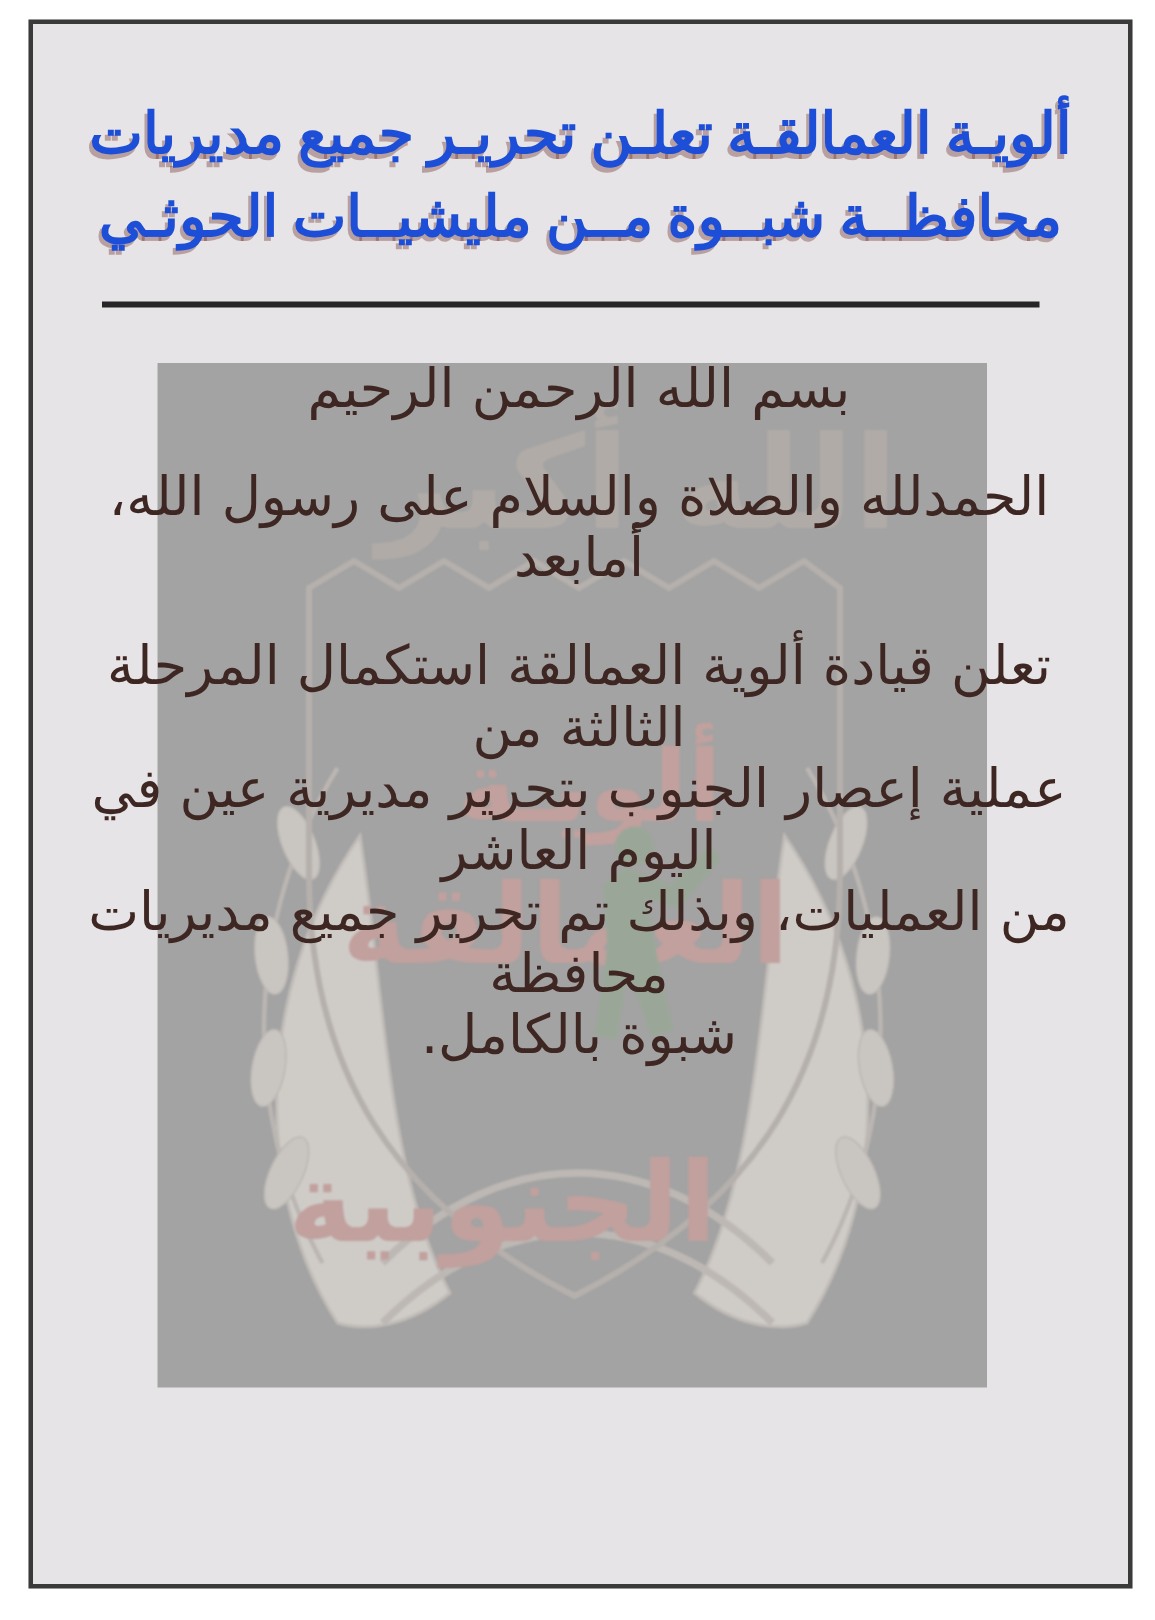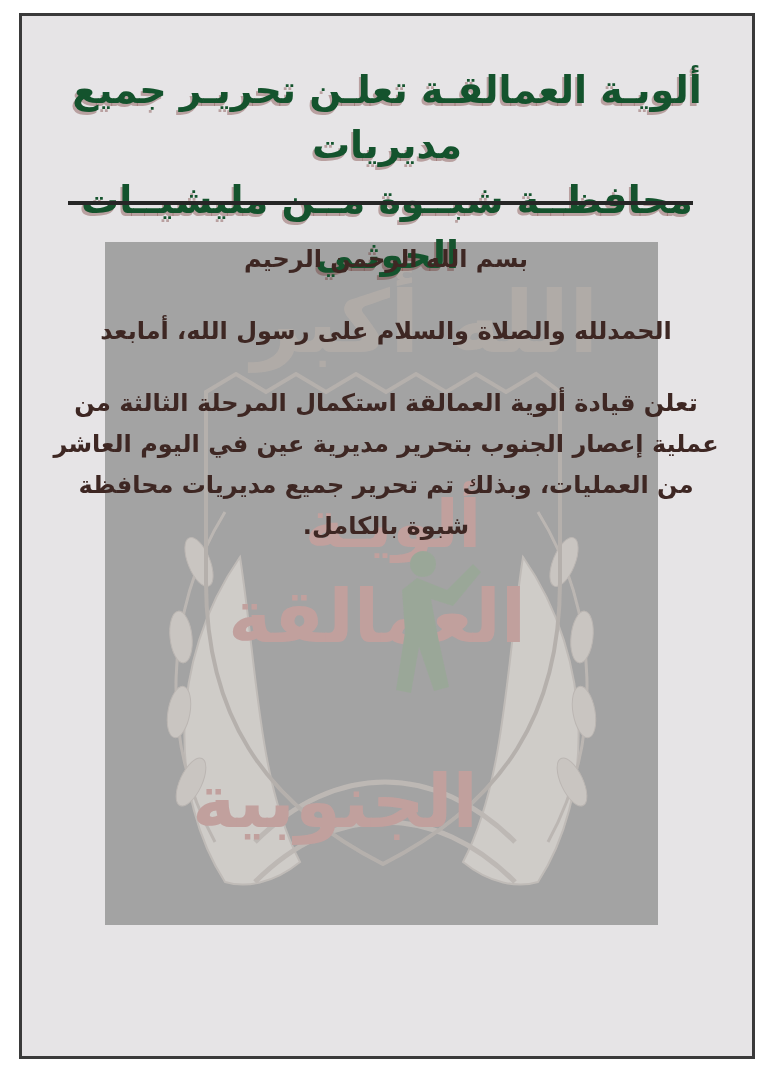--- a/index.html
+++ b/index.html
@@ -10,39 +10,40 @@
     font-family:"DejaVu Sans", sans-serif;
   }
   .frame {
     position:absolute; left:19px; top:13px; width:736px; height:1046px;
     border:3px solid #3a3a3a; background:#e6e4e6;
   }
   
   .headline {
     position:absolute; top:47px; left:0; right:0;
     text-align:center; direction:rtl;
-    color:#14532d; font-weight:bold; font-size:38px; line-height:55px;
+    color:#1d4ed8; font-weight:bold; font-size:38px; line-height:55px;
     text-shadow:-2px 3px 0 rgba(100,35,30,0.35);
     letter-spacing:0;
+    font-family:Liberation Serif, serif;
   }
   .divider {
     position:absolute; top:185px; left:46px; width:625px; height:4px;
     background:#262626;
   }
   
   .watermark {
     position:absolute; left:83px; top:226px; width:553px; height:683px;
     background:#a3a3a3; overflow:hidden;
   }
   .watermark svg { filter:blur(0.6px); }
   
   .body-text {
     position:absolute; top:223px; left:14px; width:700px;
     direction:rtl; text-align:center;
-    color:#3e2723; font-weight:bold; font-size:24px; line-height:41px;
+    color:#3e2723; font-weight:normal; font-size:36px; line-height:41px;
   }
   .body-text p { margin:0 0 31px 0; white-space:pre-line; }
   .body-text p:last-child { margin-bottom:0; }
 </style>
 </head>
 <body>
 
 <div class="page">
   <div class="frame">
 

